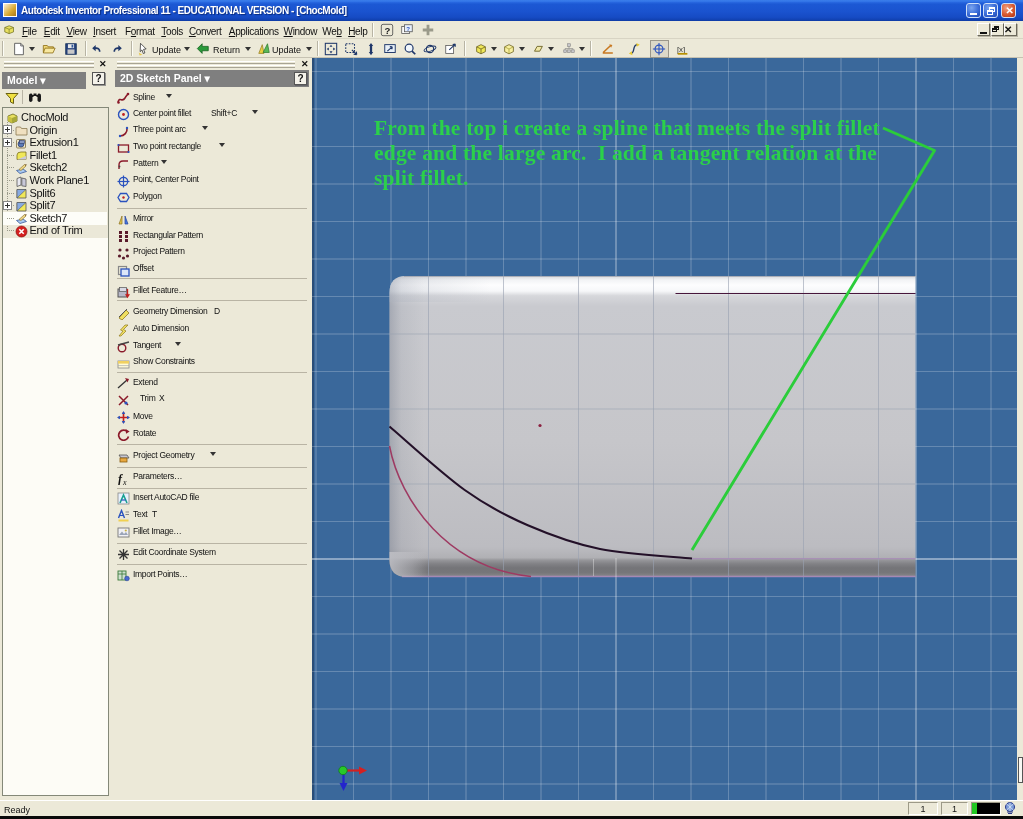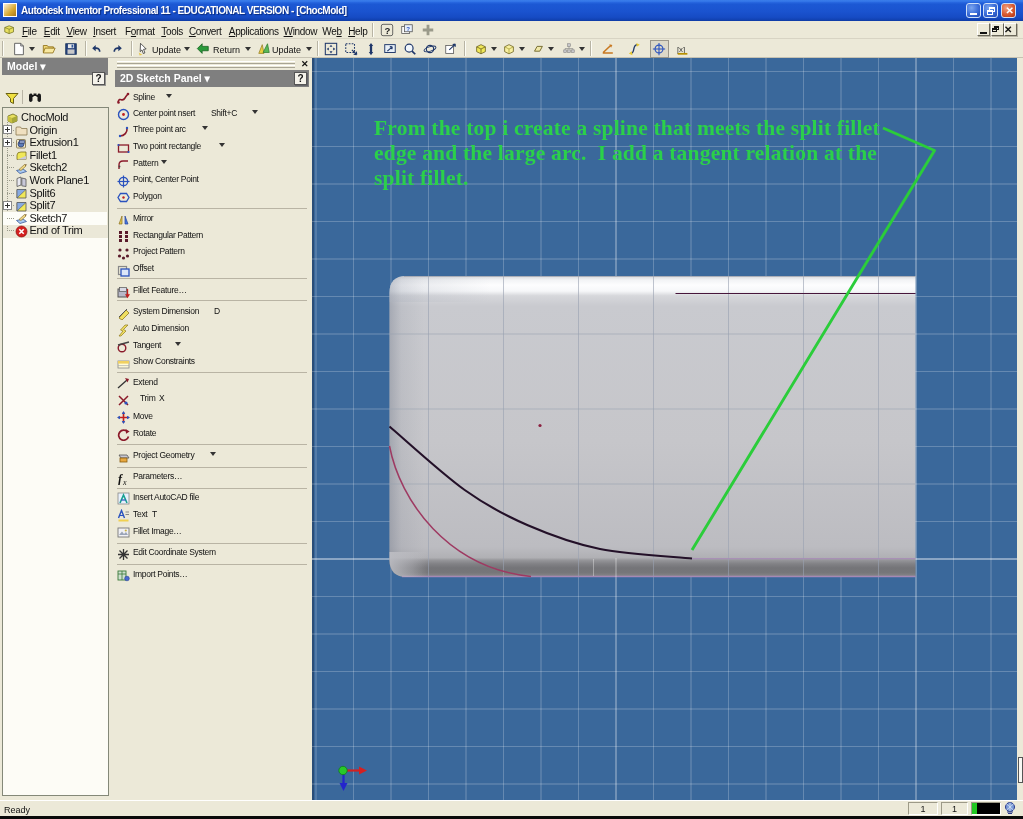--- a/index.html
+++ b/index.html
@@ -197,21 +197,21 @@
         <line x1="2" y1="13.5" x2="13" y2="13.5" stroke="#b89000" stroke-width="2"></line>
       </svg></div>
 <div id="left">
  <div class="grip" style="left:4px;top:3px;width:90px"></div>
  <div class="grip" style="left:4px;top:7px;width:90px"></div>
  <div class="px" style="left:99px;top:1px">✕</div>
  <div class="grip" style="left:117px;top:3px;width:178px"></div>
  <div class="grip" style="left:117px;top:7px;width:178px"></div>
  <div class="px" style="left:301px;top:1px">✕</div>
 </div>
-<div class="phead" style="left:2px;top:58px;width:106px">Model ▾</div>
+<div class="phead" style="left:2px;top:72px;width:84px">Model ▾</div>
 <div class="pq" style="left:92px;top:72px">?</div>
 <div class="phead" style="left:115px;top:70px;width:194px">2D Sketch Panel ▾</div>
 <div class="pq" style="left:294px;top:72px">?</div>
 <div style="position:absolute;left:5px;top:91px;width:14px;height:13px"><svg width="14" height="13" viewBox="0 0 14 13">
         <path d="M1 1.5 L13 1.5 L8.5 6.5 L8.5 11.5 L5.5 10 L5.5 6.5 Z" fill="#f0e040" stroke="#6a6010" stroke-width="1"></path>
       </svg></div>
 <div style="position:absolute;left:22px;top:90px;width:1px;height:14px;background:#b8b4a4"></div>
 <div style="position:absolute;left:27px;top:90px;width:16px;height:15px"><svg width="16" height="15" viewBox="0 0 16 15">
         <path d="M2 6 C2 3 5 3 5.5 5 L6.5 5 L6.5 3.5 L9.5 3.5 L9.5 5 L10.5 5 C11 3 14 3 14 6 L14 10 C14 12.5 11 12.5 10.5 10.5 L10.5 7 L9.5 7 L9.5 6 L6.5 6 L6.5 7 L5.5 7 L5.5 10.5 C5 12.5 2 12.5 2 10 Z" fill="#1a1a1a"></path>
       </svg></div>
@@ -294,21 +294,21 @@
         <path d="M1 10 C3 4,5 11,8 6 C9 4,10 3,11 2" stroke="#8b1a2a" stroke-width="1.6" fill="none"></path>
         <circle cx="1.5" cy="10.5" r="1.3" fill="#8b1a2a"></circle>
         <circle cx="11" cy="2" r="1.3" fill="#8b1a2a"></circle>
       </svg></div>
 <div class="ptxt" style="left:133px;top:91.5px">Spline</div>
 <div class="parw" style="left:166px;top:93.5px"></div>
 <div class="pico" style="left:117px;top:107.3px"><svg width="13" height="13" viewBox="0 0 13 13">
         <circle cx="6.5" cy="6.5" r="5" stroke="#2a52be" stroke-width="1.4" fill="none"></circle>
         <circle cx="6.5" cy="6.5" r="1.4" fill="#c02020"></circle>
       </svg></div>
-<div class="ptxt" style="left:133px;top:107.8px">Center point nsert</div>
+<div class="ptxt" style="left:133px;top:107.8px">Center point fillet</div>
 <div class="ptxt" style="left:211px;top:107.8px">Shift+C</div>
 <div class="parw" style="left:252px;top:109.8px"></div>
 <div class="pico" style="left:117px;top:123.9px"><svg width="13" height="13" viewBox="0 0 13 13">
         <path d="M3 11 A7 7 0 0 0 10 3" stroke="#8b1a2a" stroke-width="1.6" fill="none"></path>
         <circle cx="3" cy="11" r="1.2" fill="#2a52be"></circle>
         <circle cx="10" cy="3" r="1.2" fill="#2a52be"></circle>
       </svg></div>
 <div class="ptxt" style="left:133px;top:124.4px">Three point arc</div>
 <div class="parw" style="left:202px;top:126.4px"></div>
 <div class="pico" style="left:117px;top:140.7px"><svg width="13" height="13" viewBox="0 0 13 13">
@@ -369,21 +369,21 @@
 <div class="pico" style="left:117px;top:284.5px"><svg width="13" height="13" viewBox="0 0 13 13">
         <rect x="1" y="3" width="9" height="8" fill="#b8b8c8" stroke="#555"></rect>
         <rect x="2.5" y="1.5" width="7" height="4" fill="#d8d8e4" stroke="#555" stroke-width="0.7"></rect>
         <path d="M10.5 3 L10.5 10 M8.7 8.2 L10.5 11 L12.3 8.2" stroke="#c02020" stroke-width="1.3" fill="none"></path>
       </svg></div>
 <div class="ptxt" style="left:133px;top:285.0px">Fillet Feature…</div>
 <div class="pico" style="left:117px;top:305.9px"><svg width="13" height="13" viewBox="0 0 13 13">
         <path d="M2 11 L9 3 L12 6 L5 13 Z" fill="#f0e060" stroke="#907820" stroke-width="0.8"></path>
         <path d="M2 10 L10 2" stroke="#555" stroke-width="1"></path>
       </svg></div>
-<div class="ptxt" style="left:133px;top:306.4px">System Dimension</div>
+<div class="ptxt" style="left:133px;top:306.4px">Geometry Dimension</div>
 <div class="ptxt" style="left:214px;top:306.4px">D</div>
 <div class="pico" style="left:117px;top:322.8px"><svg width="13" height="13" viewBox="0 0 13 13">
         <path d="M2 12 L6 7 L3.5 6 L8 1 L11 1 L6.5 5.5 L9 7 L4 12 Z" fill="#f0e060" stroke="#907820" stroke-width="0.7"></path>
       </svg></div>
 <div class="ptxt" style="left:133px;top:323.3px">Auto Dimension</div>
 <div class="pico" style="left:117px;top:339.2px"><svg width="13" height="13" viewBox="0 0 13 13">
         <circle cx="5" cy="8" r="3.8" stroke="#8b1a2a" stroke-width="1.4" fill="none"></circle>
         <line x1="1" y1="5" x2="12" y2="2" stroke="#444" stroke-width="1.3"></line>
       </svg></div>
 <div class="ptxt" style="left:133px;top:339.7px">Tangent</div>

